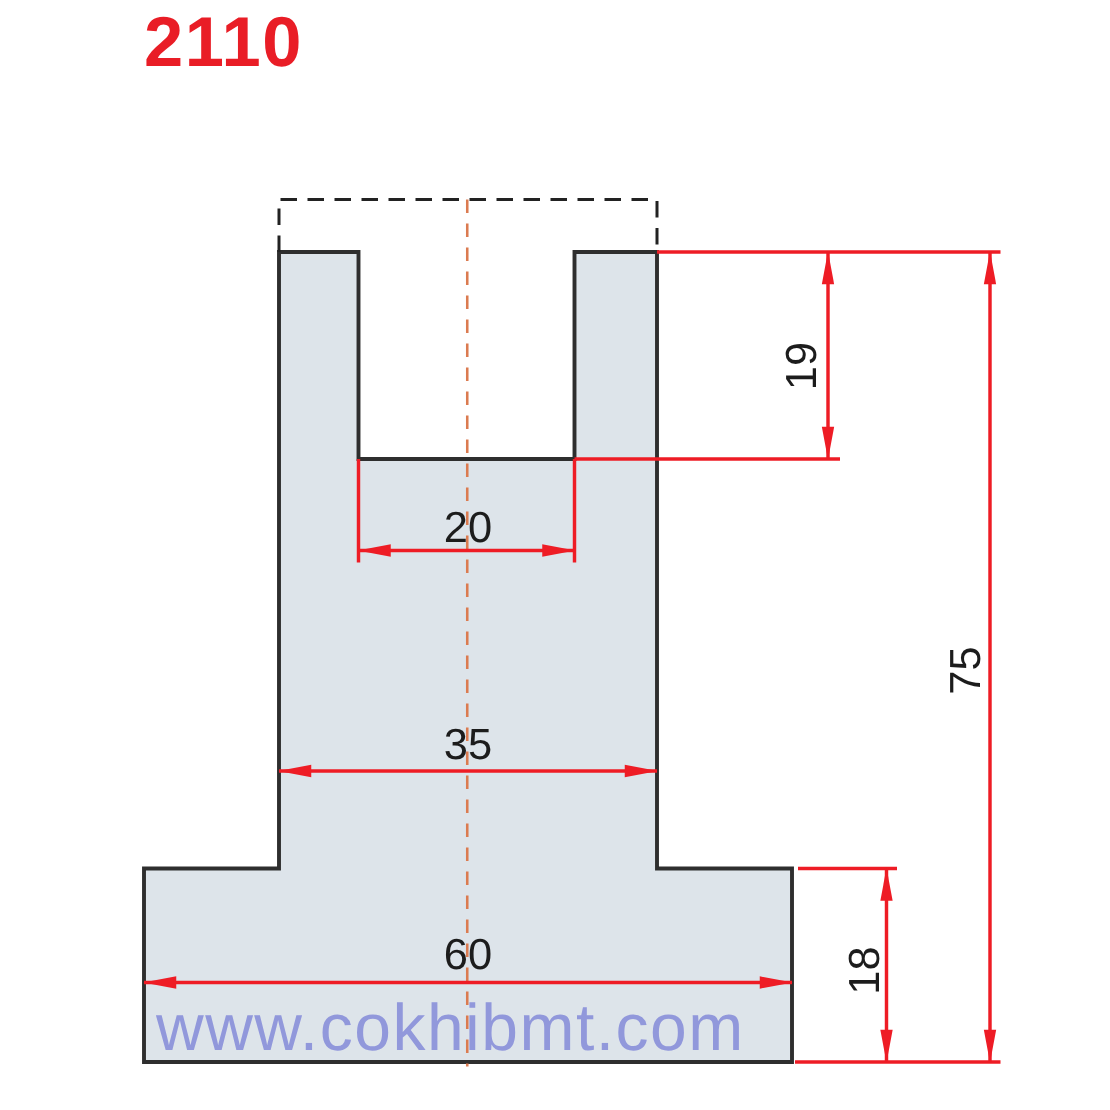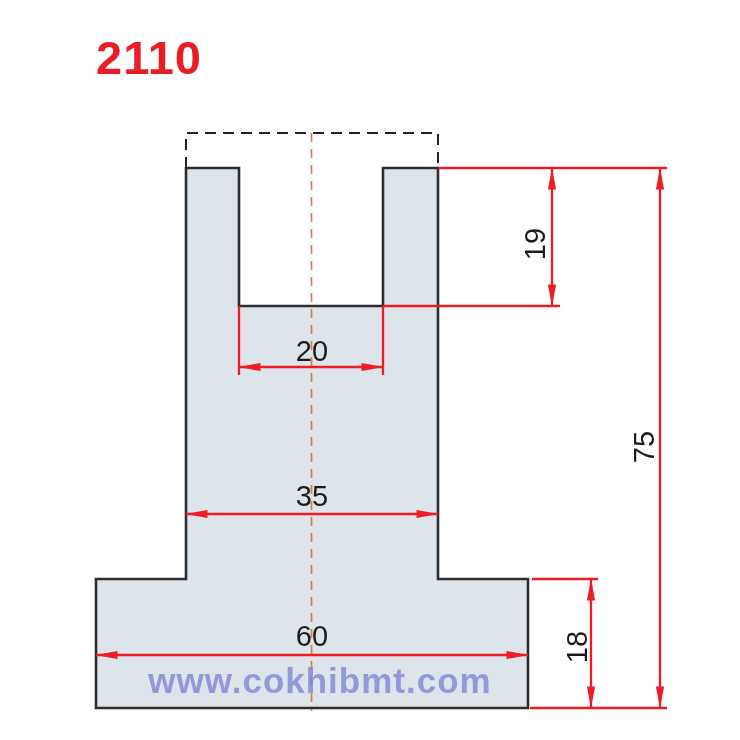--- a/index.html
+++ b/index.html
@@ -2,27 +2,27 @@
 <html><head>
 <meta charset="utf-8">
 <style>
   html,body{margin:0;padding:0;}
   body{
     width:740px;height:740px;position:relative;background:#ffffff;
     font-family:"Liberation Sans", sans-serif;overflow:hidden;
   }
   .stage{position:absolute;left:0;top:0;width:740px;height:740px;}
   .part-title{
-    position:absolute;left:96px;top:30px;
+    position:absolute;left:96px;top:0;
     font-size:47px;font-weight:bold;letter-spacing:1px;
     color:#e91d26;
   }
   .watermark{
     position:absolute;left:104px;top:661px;width:432px;height:40px;
-    text-align:center;font-size:35px;font-weight:bold;letter-spacing:1px;
+    text-align:left;font-size:44px;font-weight:normal;letter-spacing:1px;
     color:#7c83d8;opacity:0.78;z-index:3;
   }
   svg{position:absolute;left:0;top:0;z-index:2;}
   .dim-label{
     font-family:"Liberation Sans", sans-serif;
     font-size:29px;fill:#1c1c1c;
   }
 </style>
 </head>
 <body>

